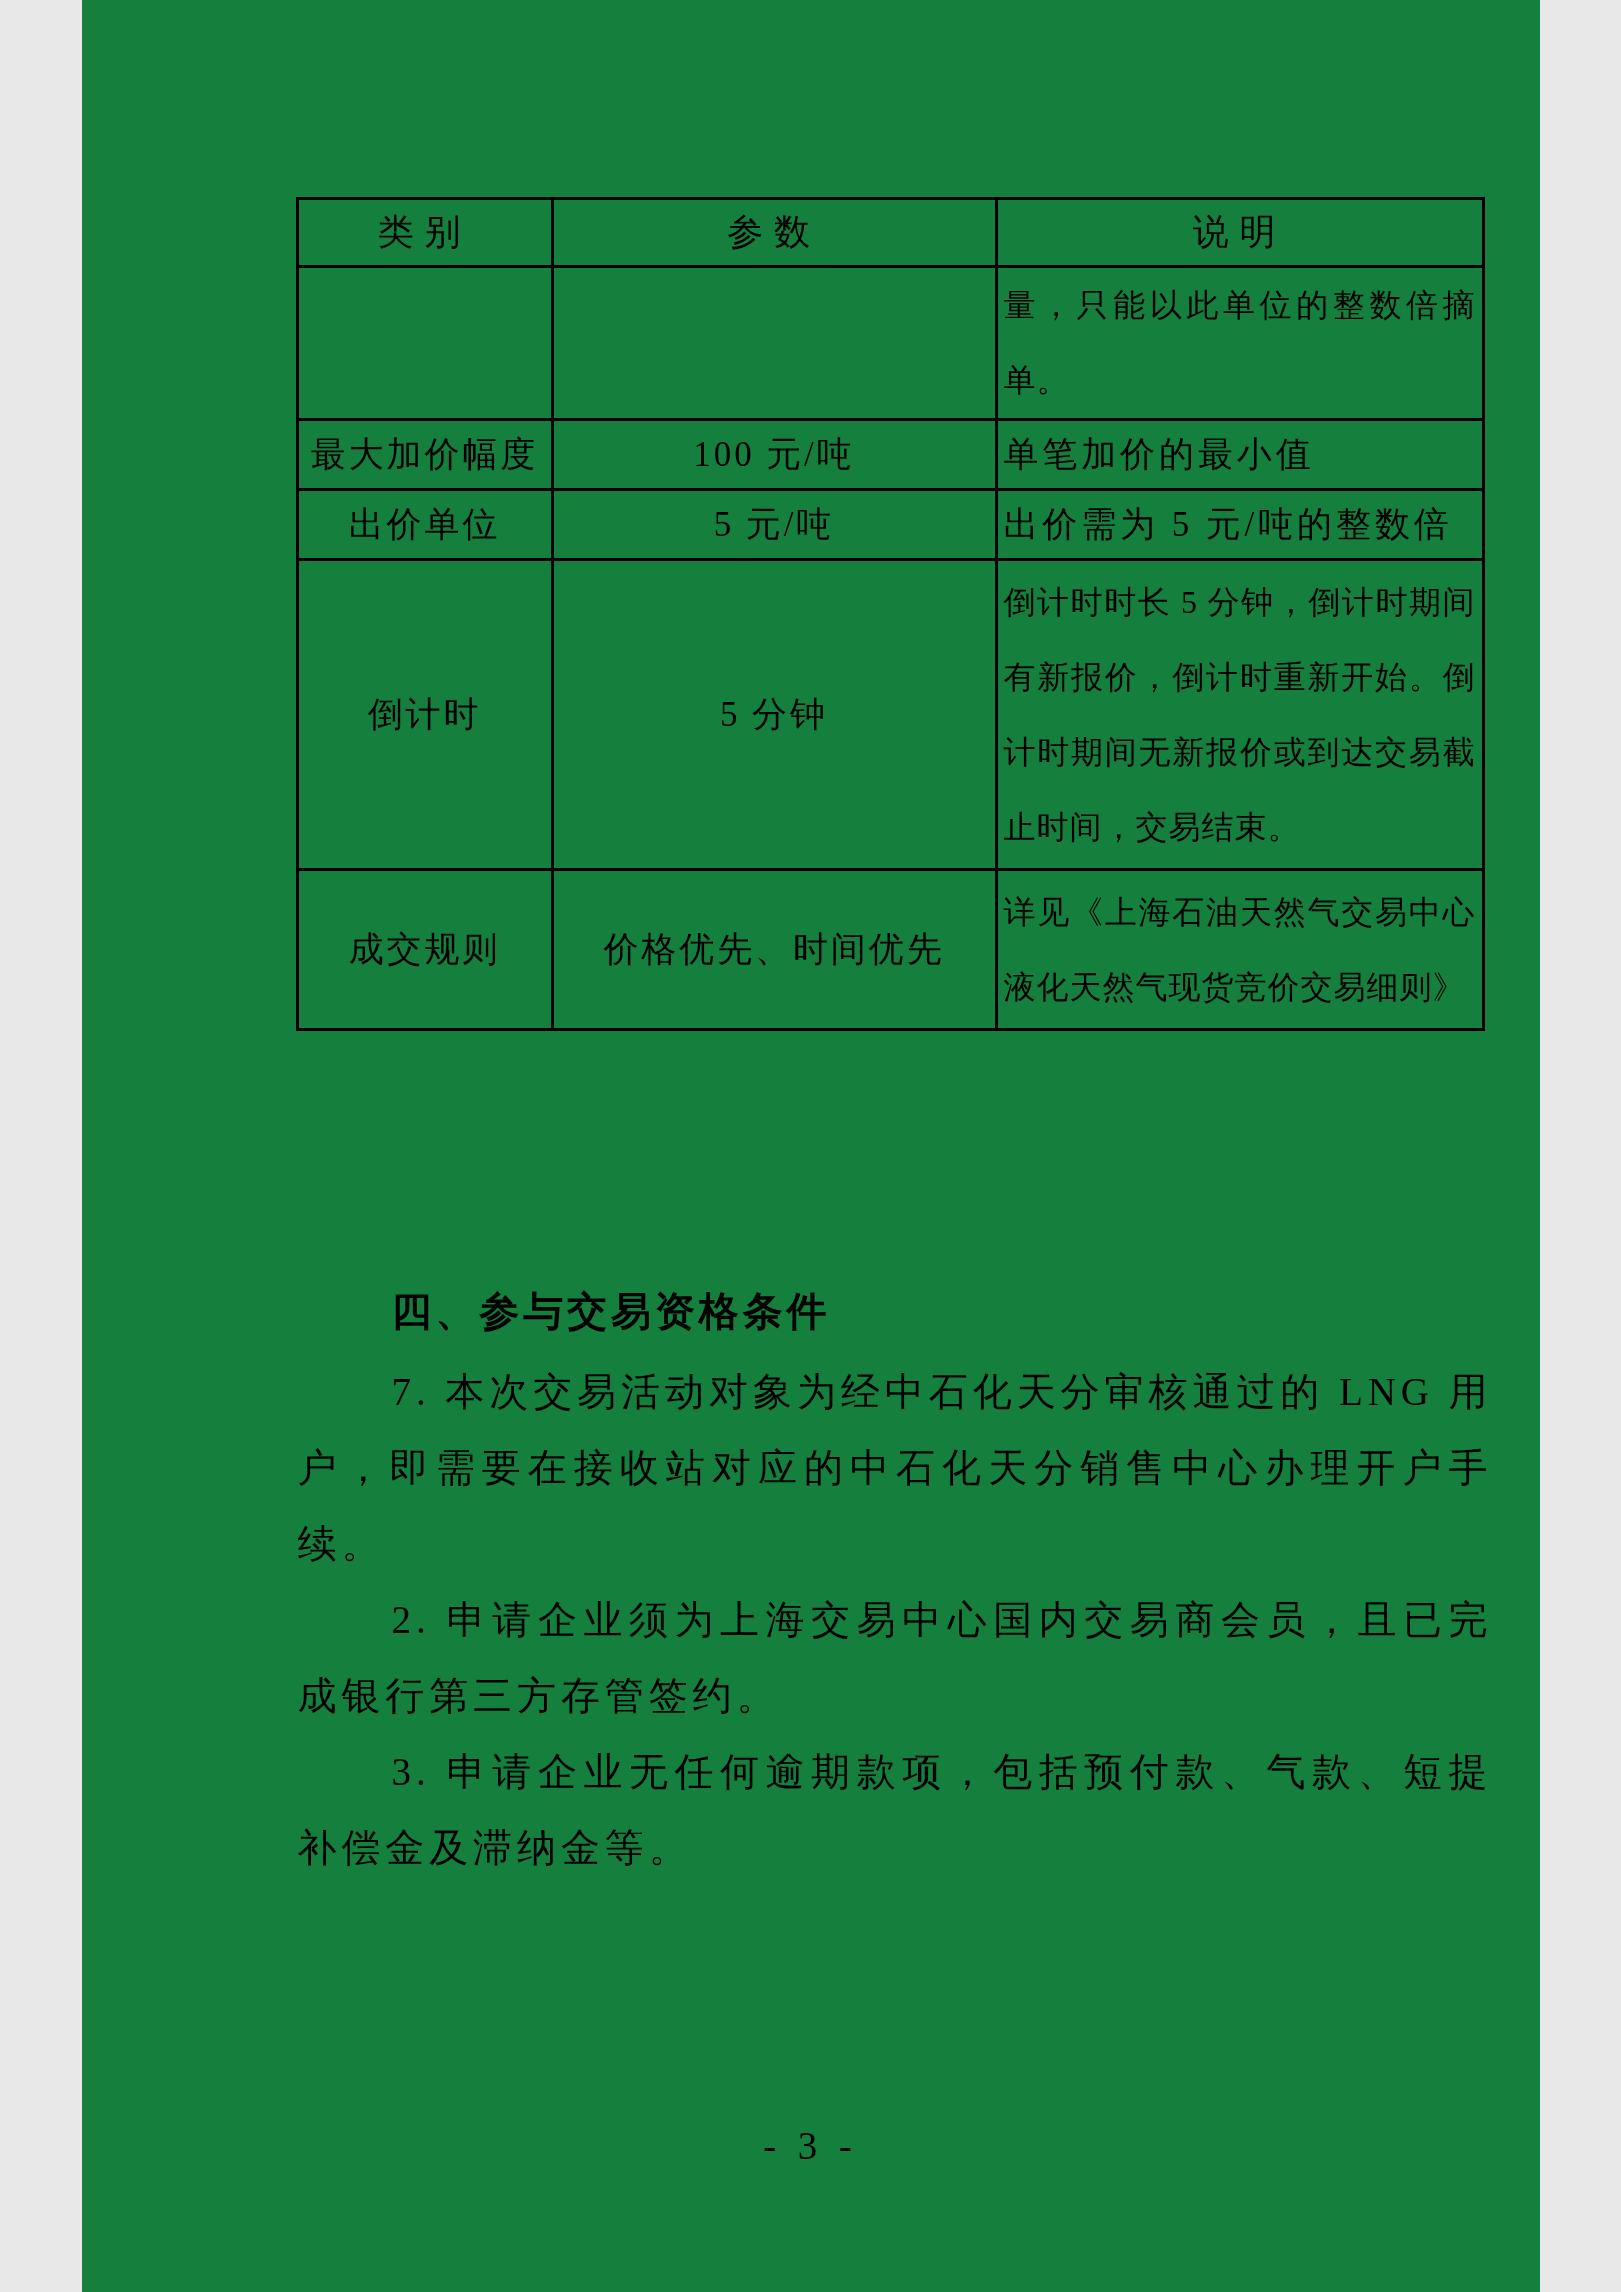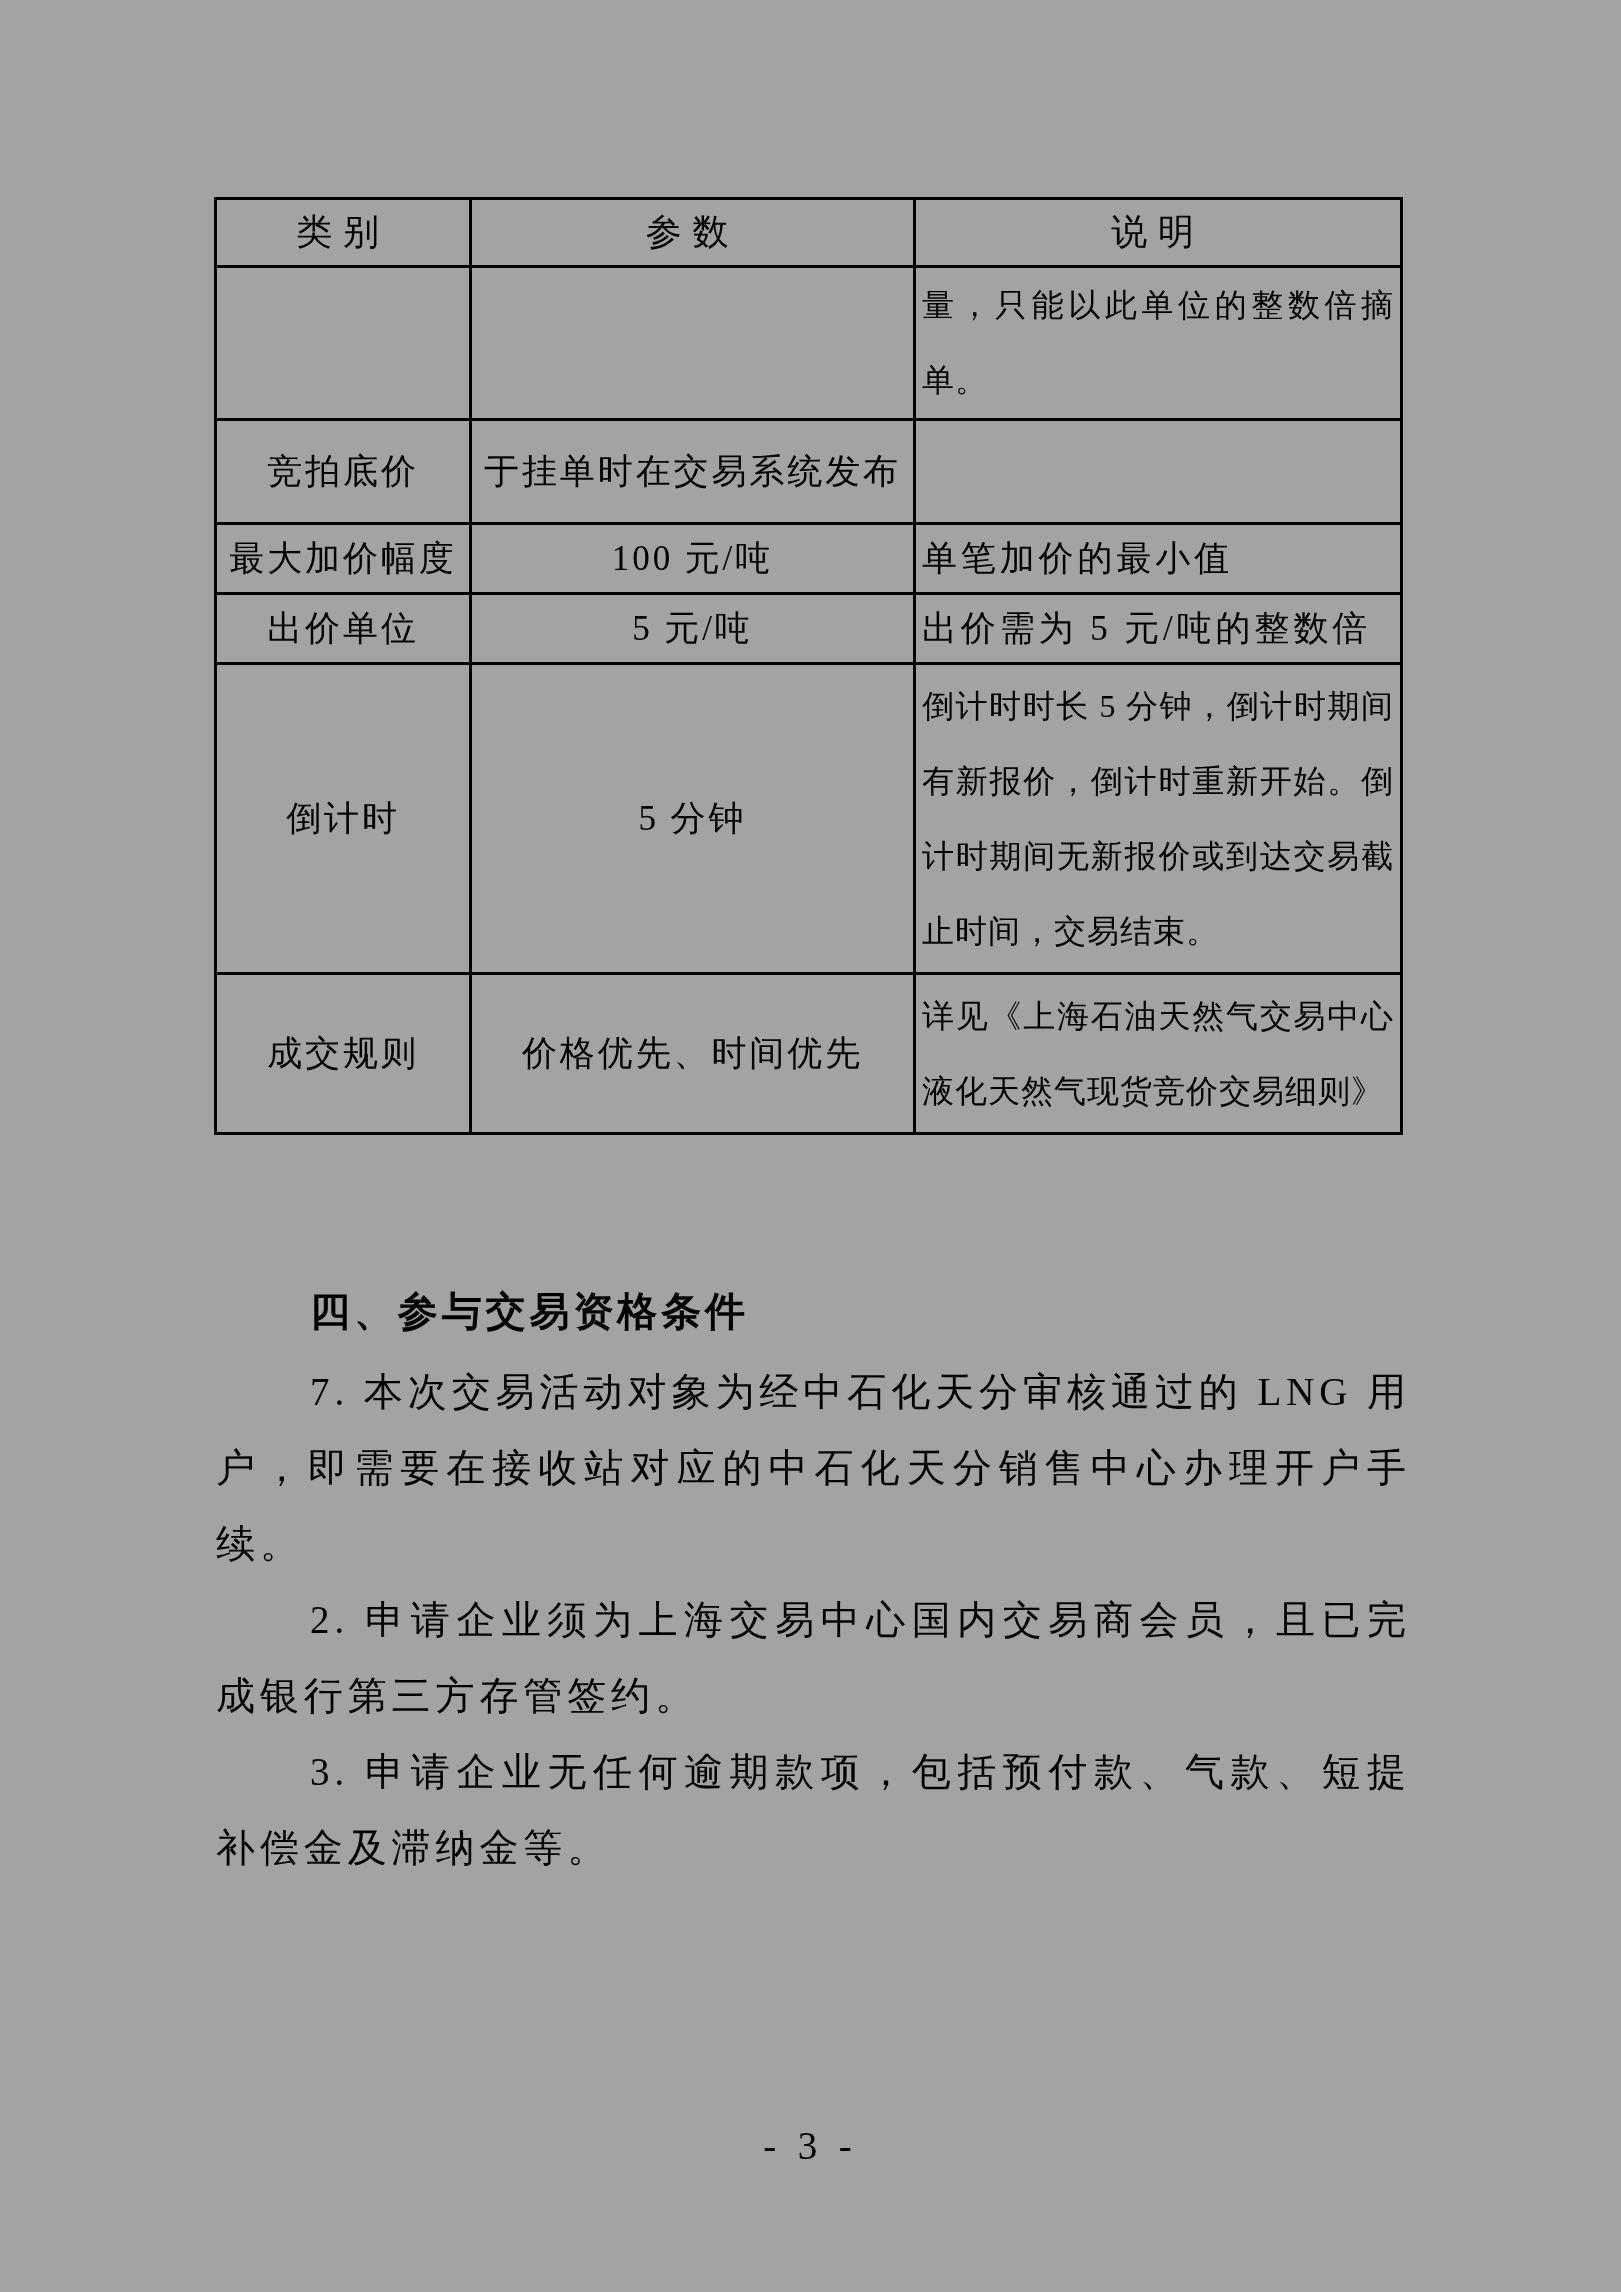--- a/index.html
+++ b/index.html
@@ -2,24 +2,24 @@
 <html><head>
 <meta charset="utf-8">
 <style>
   html,body{margin:0;padding:0;}
   body{
     background:#e8e8e8;
     font-family:"Liberation Serif","DejaVu Serif",serif;
   }
   .page{
     position:relative;
-    width:1621px;
+    width:1458px;
     height:2293px;
     margin:0 auto;
-    background:#a3a3a3;
+    background:#15803d;
     color:#000;
     overflow:hidden;
   }
   
   table.params{
     position:absolute;
     left:214px;
     top:197px;
     width:1186px;
     border-collapse:collapse;
@@ -113,25 +113,20 @@
         <th class="hcell">参数</th>
         <th class="hcell">说明</th>
       </tr>
     </thead>
     <tbody>
       <tr class="rw0">
         <td class="c1"></td>
         <td class="c2"></td>
         <td class="c3">量，只能以此单位的整数倍摘单。</td>
       </tr>
-      <tr class="rw1">
-        <td class="c1">竞拍底价</td>
-        <td class="c2">于挂单时在交易系统发布</td>
-        <td class="c3"></td>
-      </tr>
       <tr class="rw3">
         <td class="c1">最大加价幅度</td>
         <td class="c2">100 元/吨</td>
         <td class="c3">单笔加价的最小值</td>
       </tr>
       <tr class="rw4">
         <td class="c1">出价单位</td>
         <td class="c2">5 元/吨</td>
         <td class="c3">出价需为 5 元/吨的整数倍</td>
       </tr>

